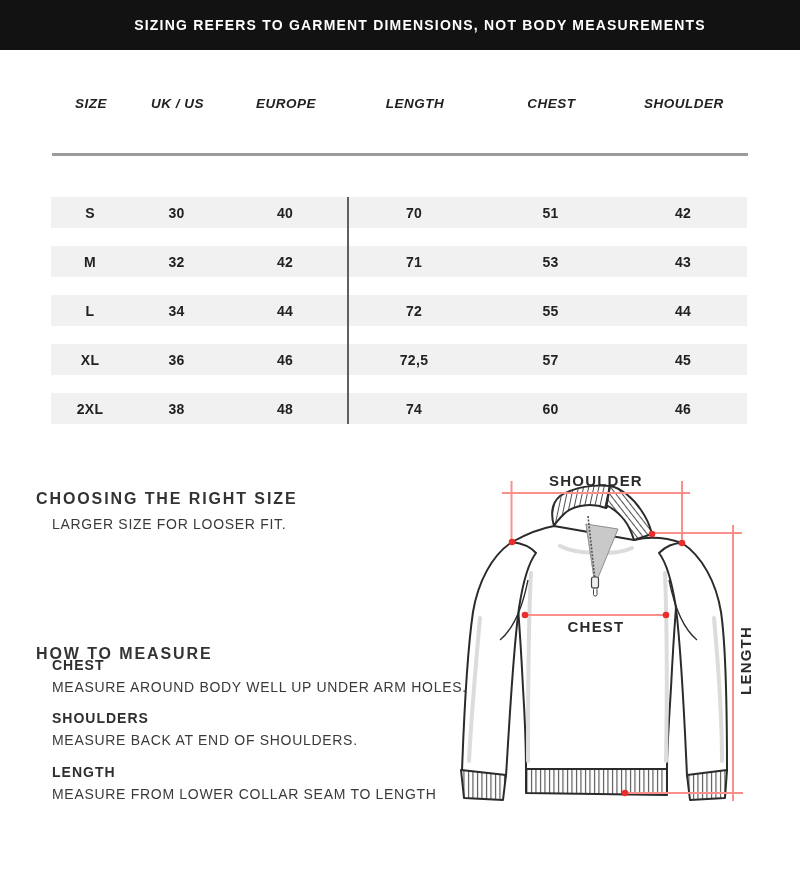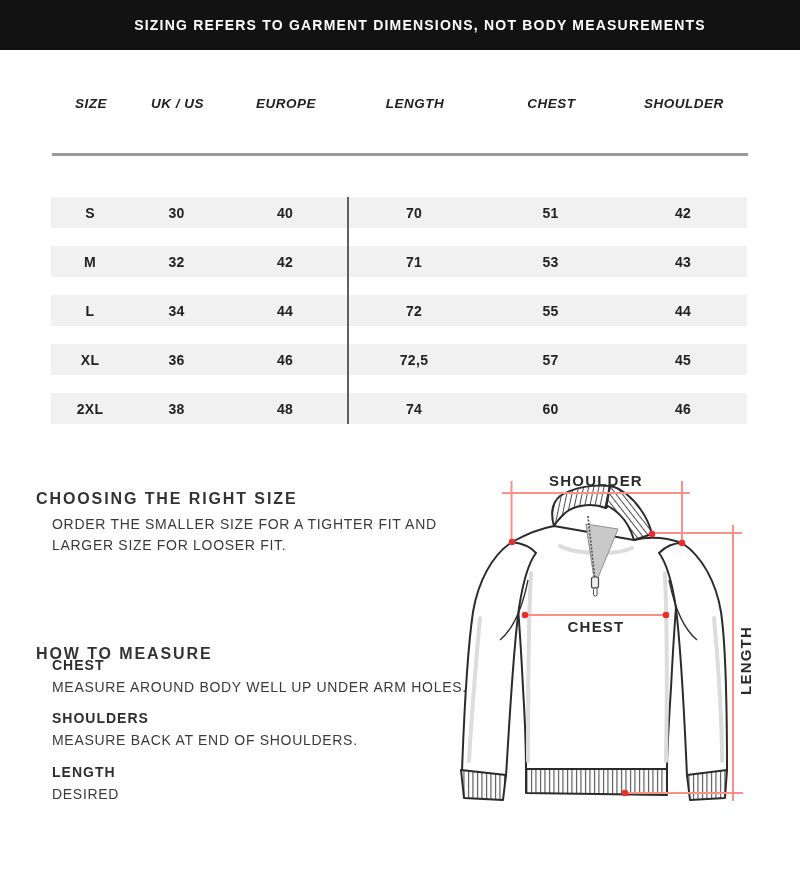--- a/index.html
+++ b/index.html
@@ -96,39 +96,38 @@
         <div class="cell">74</div>
         <div class="cell">60</div>
         <div class="cell">46</div>
       </div>
     </div>
     <div class="col-divider"></div>
   </section>
 
   <h2 class="h2" style="top:477px;">CHOOSING THE RIGHT SIZE</h2>
   <div class="para" style="top:514px;">
-    <span>ORDER THE SMALLER SIZE FOR A TIGHTER FIT AND</span>
     <span>LARGER SIZE FOR LOOSER FIT.</span>
   </div>
 
   <h2 class="h2" style="top:617px;margin-top:28px;">HOW TO MEASURE</h2>
 
   <div class="sub-label" style="top:657px;">CHEST</div>
   <div class="para" style="top:677px;">
     <span>MEASURE AROUND BODY WELL UP UNDER ARM HOLES.</span>
   </div>
 
   <div class="sub-label" style="top:710px;">SHOULDERS</div>
   <div class="para" style="top:730px;">
     <span>MEASURE BACK AT END OF SHOULDERS.</span>
   </div>
 
   <div class="sub-label" style="top:764px;">LENGTH</div>
   <div class="para" style="top:784px;">
-    <span>DESIRED</span>
+    <span>MEASURE FROM LOWER COLLAR SEAM TO LENGTH</span>
   </div>
 
   <div class="illustration">
     <svg width="360" height="360" viewBox="0 0 360 360">
       <defs>
         <pattern id="ribV" width="4.5" height="8" patternUnits="userSpaceOnUse">
           <rect width="4.5" height="8" fill="#ffffff"></rect>
           <path d="M1.5,0 V8" stroke="#3a3a3a" stroke-width="1"></path>
         </pattern>
         <pattern id="ribL" width="5" height="9" patternUnits="userSpaceOnUse" patternTransform="rotate(12)">

